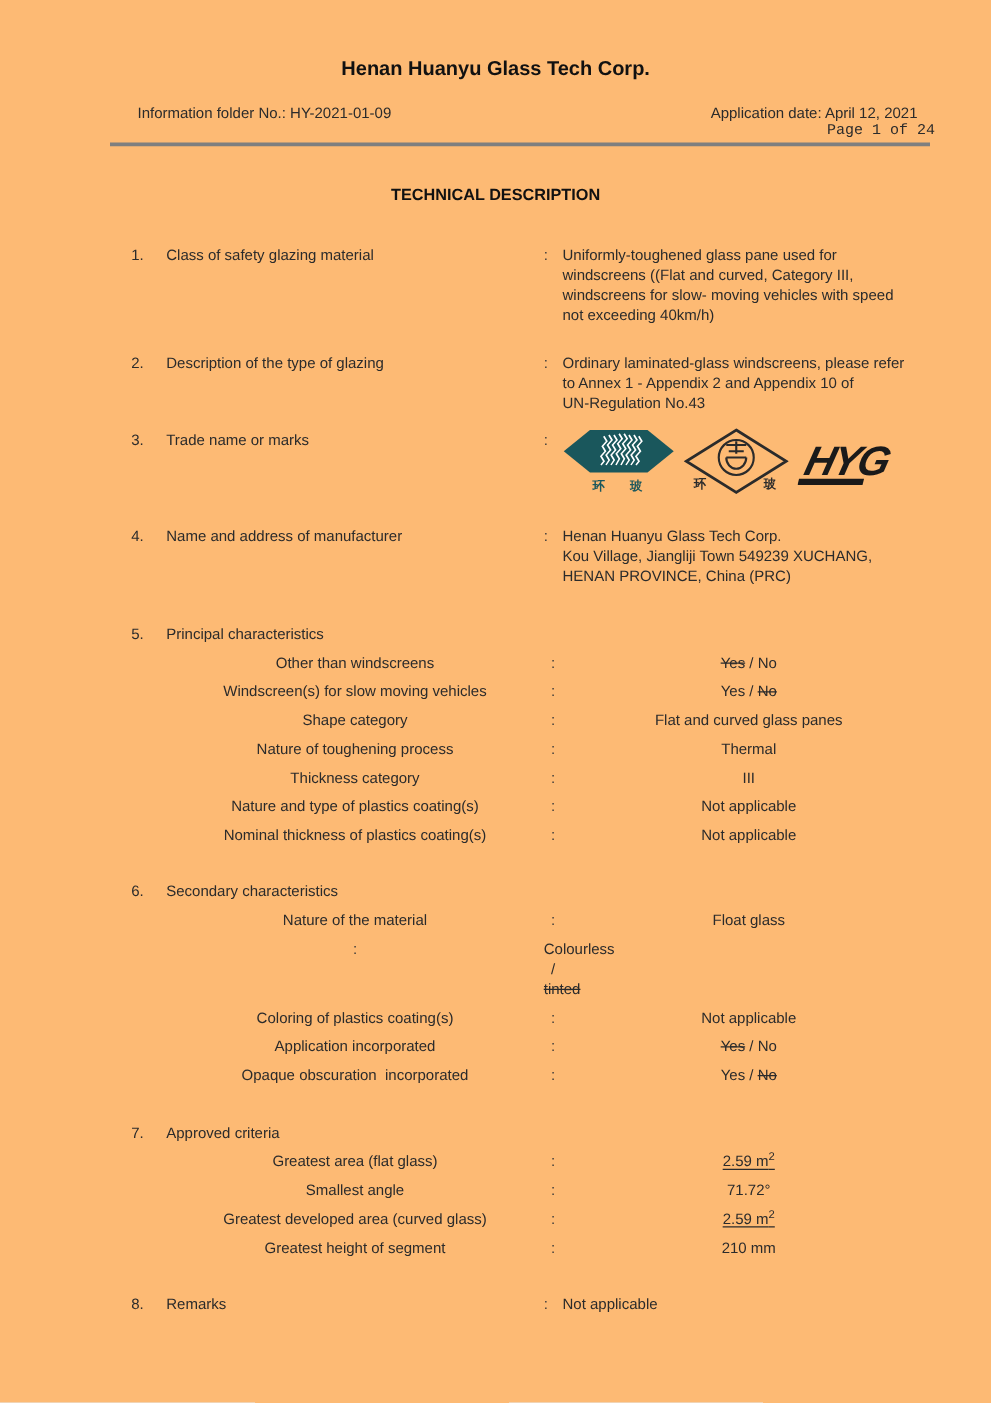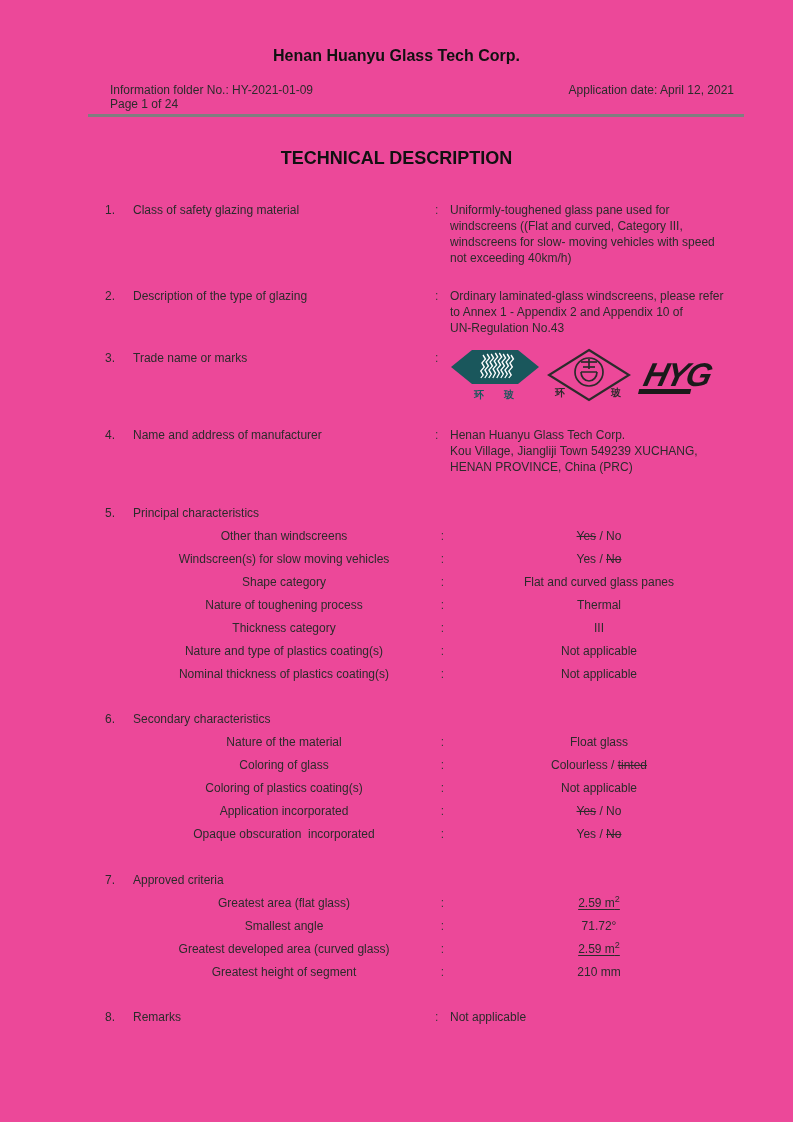--- a/index.html
+++ b/index.html
@@ -1,21 +1,21 @@
 <!DOCTYPE html>
 <html><head>
 <meta charset="utf-8">
 <style>
   * { margin: 0; padding: 0; box-sizing: border-box; }
   html, body { background: #e8e8e8; }
   .page {
     position: relative;
     width: 793px;
     height: 1122px;
-    background: #ec4899;
+    background: #fdba74;
     font-family: "Liberation Sans", "DejaVu Sans", sans-serif;
     font-size: 12px;
     color: #2b2b2b;
     overflow: hidden;
     margin: 0 auto;
   }
   .company-title {
     padding-top: 46px;
     text-align: center;
     font-size: 16px;
@@ -24,32 +24,34 @@
     line-height: 20px;
   }
   .header-row {
     margin: 17px 59px 0 110px;
     display: flex;
     justify-content: space-between;
     line-height: 14px;
     gap: 40px;
   }
   .page-num-row {
-    margin: 0 59px 0 110px;
+    margin: 0 45px 0 110px;
+    text-align: right;
     line-height: 14px;
+    font-family: Liberation Mono, monospace;
   }
   .rule {
     margin: 3px 49px 0 88px;
     height: 3px;
     background: #7f7f7f;
   }
   .doc-title {
     margin-top: 31px;
     text-align: center;
-    font-size: 18px;
+    font-size: 13px;
     font-weight: bold;
     color: #111;
   }
   .row {
     display: grid;
     grid-template-columns: 28px 302px 15px auto;
     margin-left: 105px;
     margin-right: 45px;
     align-items: start;
     line-height: 16px;
@@ -231,21 +233,20 @@
       <span></span>
   </div>
   <div class="row sub">
     <span class="num"></span>
     <span class="label">Nature of the material</span>
     <span class="colon">:</span>
     <span class="value">Float glass</span>
   </div>
   <div class="row sub">
     <span class="num"></span>
-    <span class="label">Coloring of glass</span>
     <span class="colon">:</span>
     <span class="value"><span>Colourless / </span><span class="strike">tinted</span></span>
   </div>
   <div class="row sub">
     <span class="num"></span>
     <span class="label">Coloring of plastics coating(s)</span>
     <span class="colon">:</span>
     <span class="value">Not applicable</span>
   </div>
   <div class="row sub">

